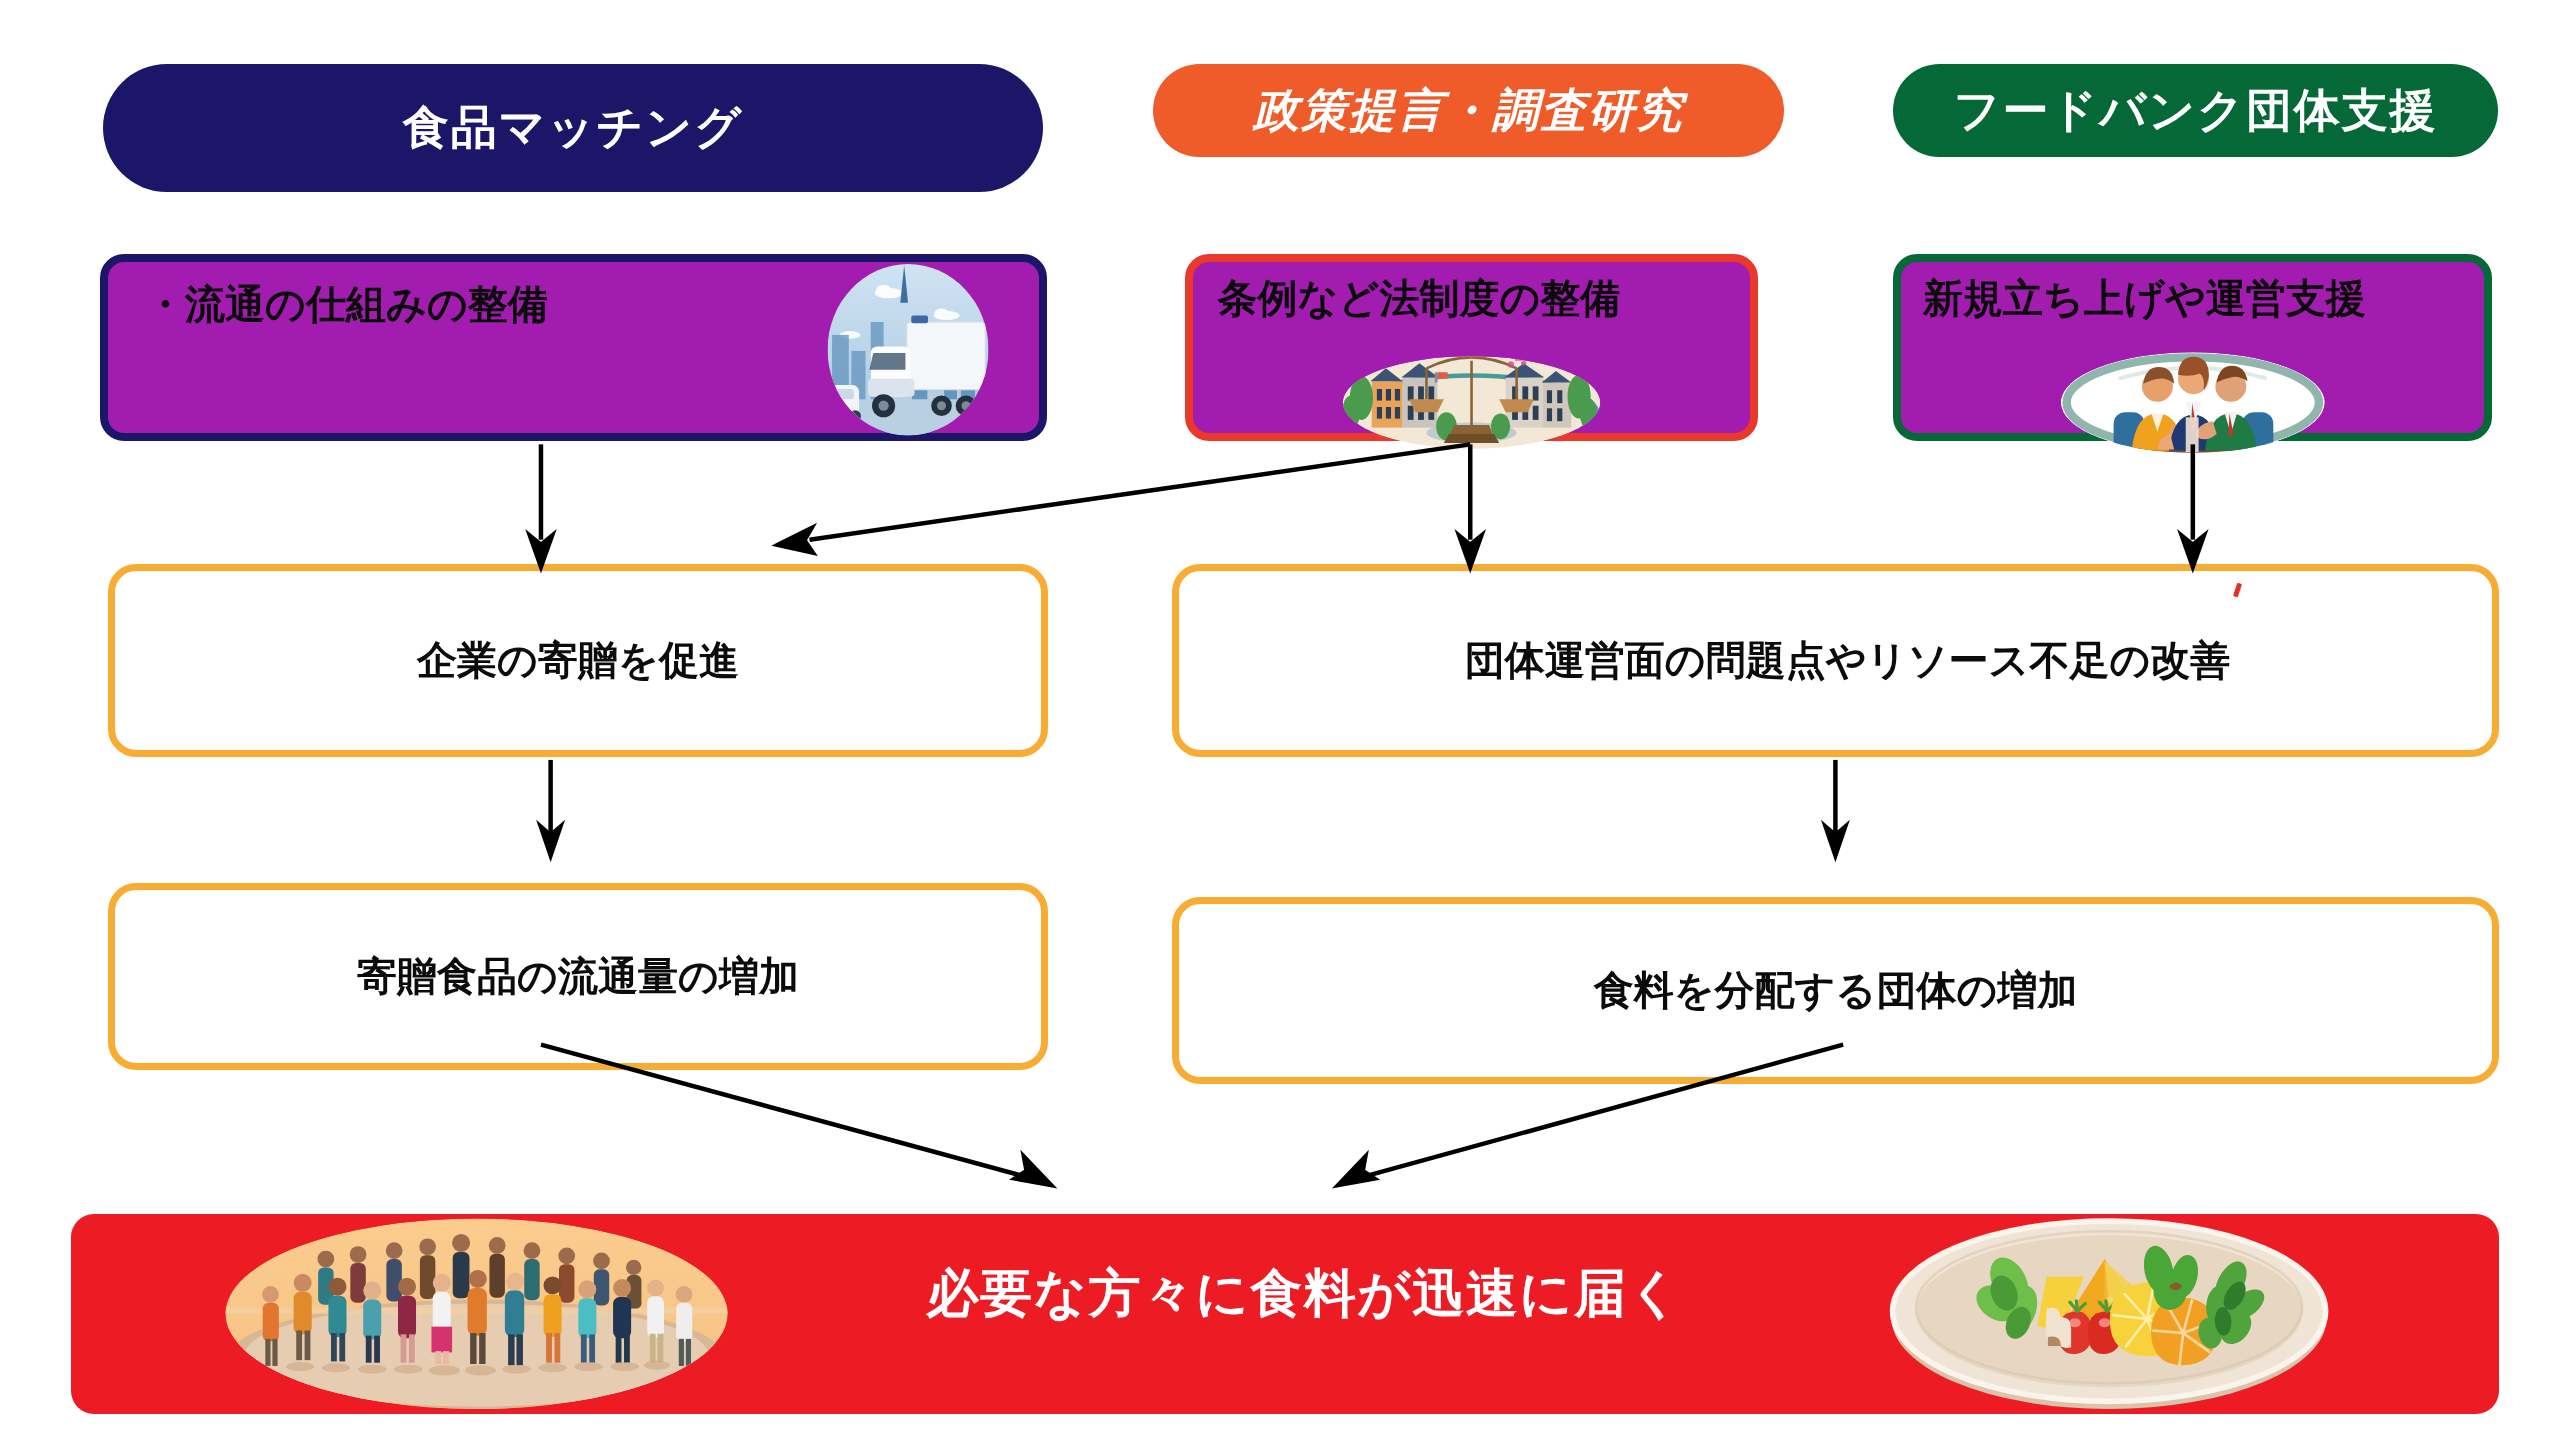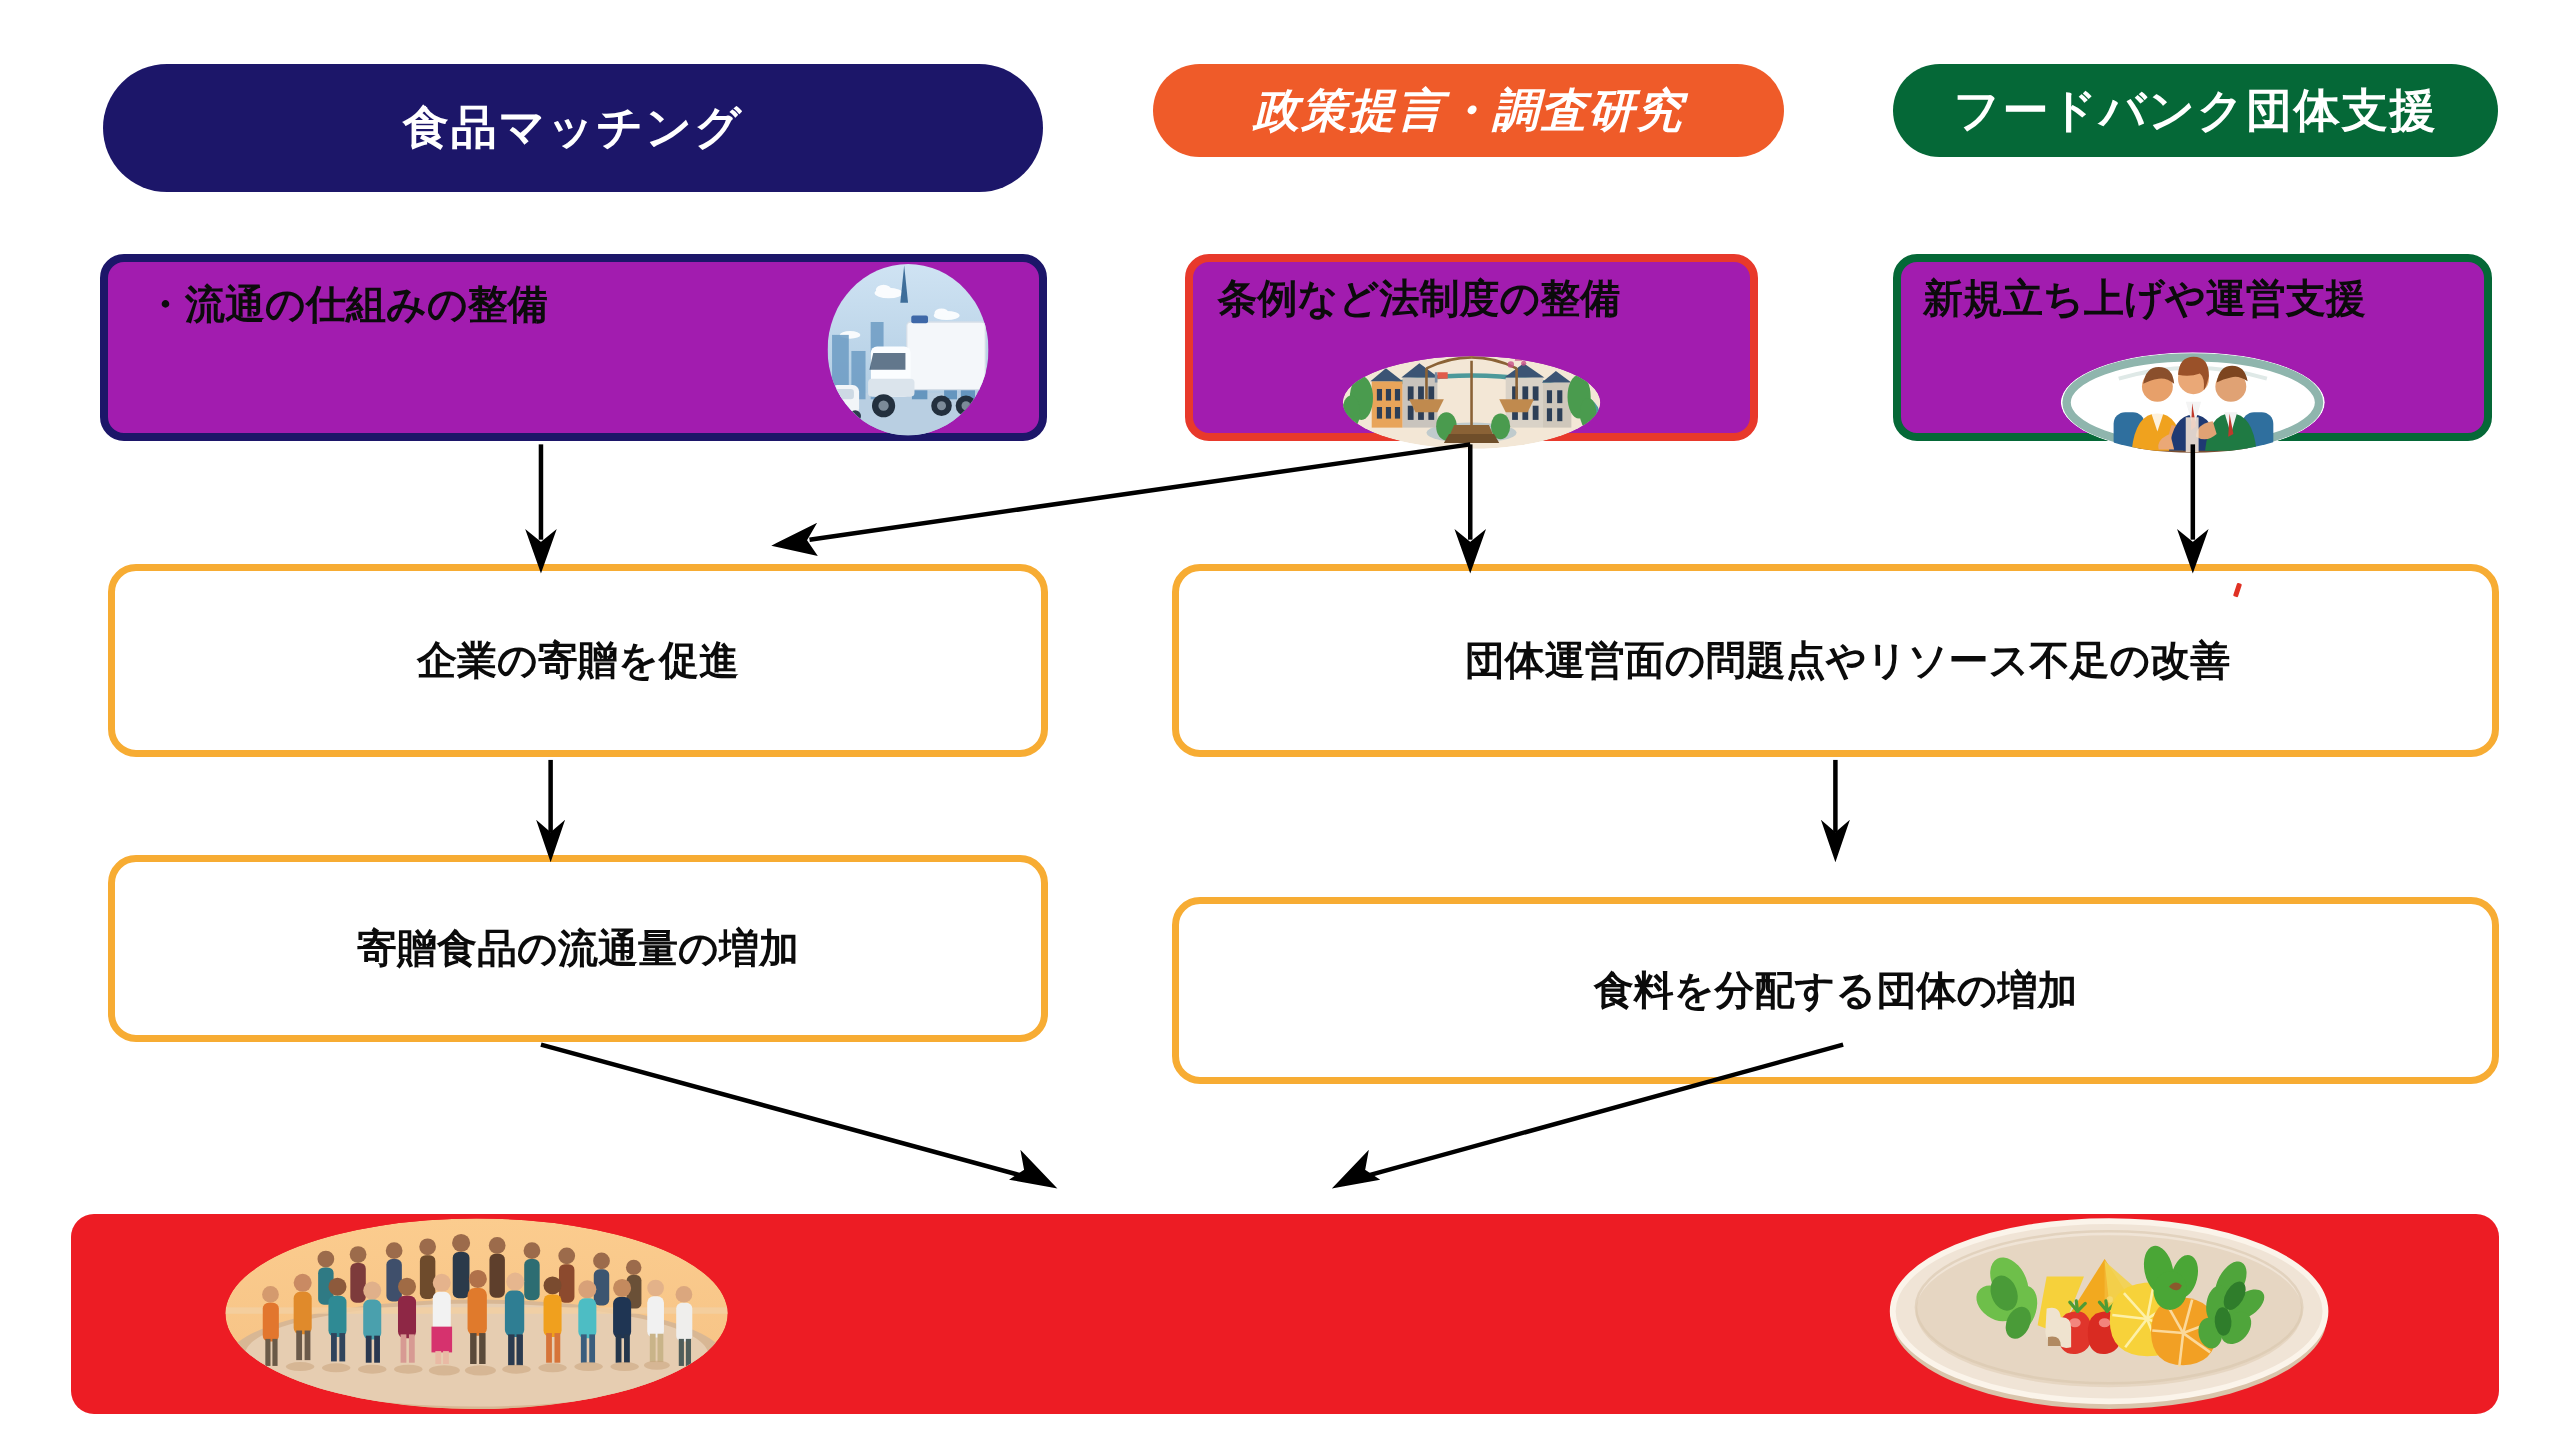--- a/index.html
+++ b/index.html
@@ -25,21 +25,21 @@
   .bullets div{white-space:nowrap;}
   .card-title{position:absolute;font-size:40px;font-weight:700;color:#0b0b0b;white-space:nowrap;}
   #policy-title{left:24.5px;top:9px;}
   #bank-title{left:22px;top:9px;}
 
   
   .ybox{position:absolute;background:#fff;border:7px solid #f7ac33;border-radius:28px;
         box-sizing:border-box;display:flex;align-items:center;justify-content:center;}
   #y-a{left:108px;top:564px;width:940px;height:193px;}
   #y-b{left:1172px;top:564px;width:1327px;height:193px;padding-left:24px;}
-  #y-c{left:108px;top:855px;width:940px;height:187px;}
+  #y-c{left:108px;top:883px;width:940px;height:187px;}
   #y-d{left:1172px;top:855px;width:1327px;height:187px;margin-top:42px;}
   .ytext{font-size:40px;font-weight:700;color:#0b0b0b;white-space:nowrap;}
   .redmark{position:absolute;left:2235px;top:583px;width:4.5px;height:14px;background:#e03124;
            transform:rotate(18deg);border-radius:1.3px;}
 
   
   #banner{position:absolute;left:71px;top:1214px;width:2428px;height:200px;
           background:#ed1c24;border-radius:23px;}
   #banner-text{position:absolute;left:886px;top:1259px;width:837px;text-align:center;
                color:#fff;font-size:52px;font-weight:700;white-space:nowrap;letter-spacing:.03em;}
@@ -84,20 +84,21 @@
   </div>
   <div class="ybox" id="y-c">
     <span class="ytext">寄贈食品の流通量の増加</span>
   </div>
   <div class="ybox" id="y-d">
     <span class="ytext">食料を分配する団体の増加</span>
   </div>
   <div class="redmark"></div>
 
   <div id="banner"></div>
+  <div id="banner-text">必要な方々に食料が迅速に届く</div>
 
   <svg class="ov" viewBox="0 0 4000 2250">
     <defs>
       <clipPath id="clipTruck">
           <ellipse cx="1410" cy="543" rx="125" ry="133"></ellipse>
         </clipPath>
       <clipPath id="clipLaw">
           <ellipse cx="2285" cy="625" rx="200" ry="72"></ellipse>
         </clipPath>
       <clipPath id="clipMeet">

